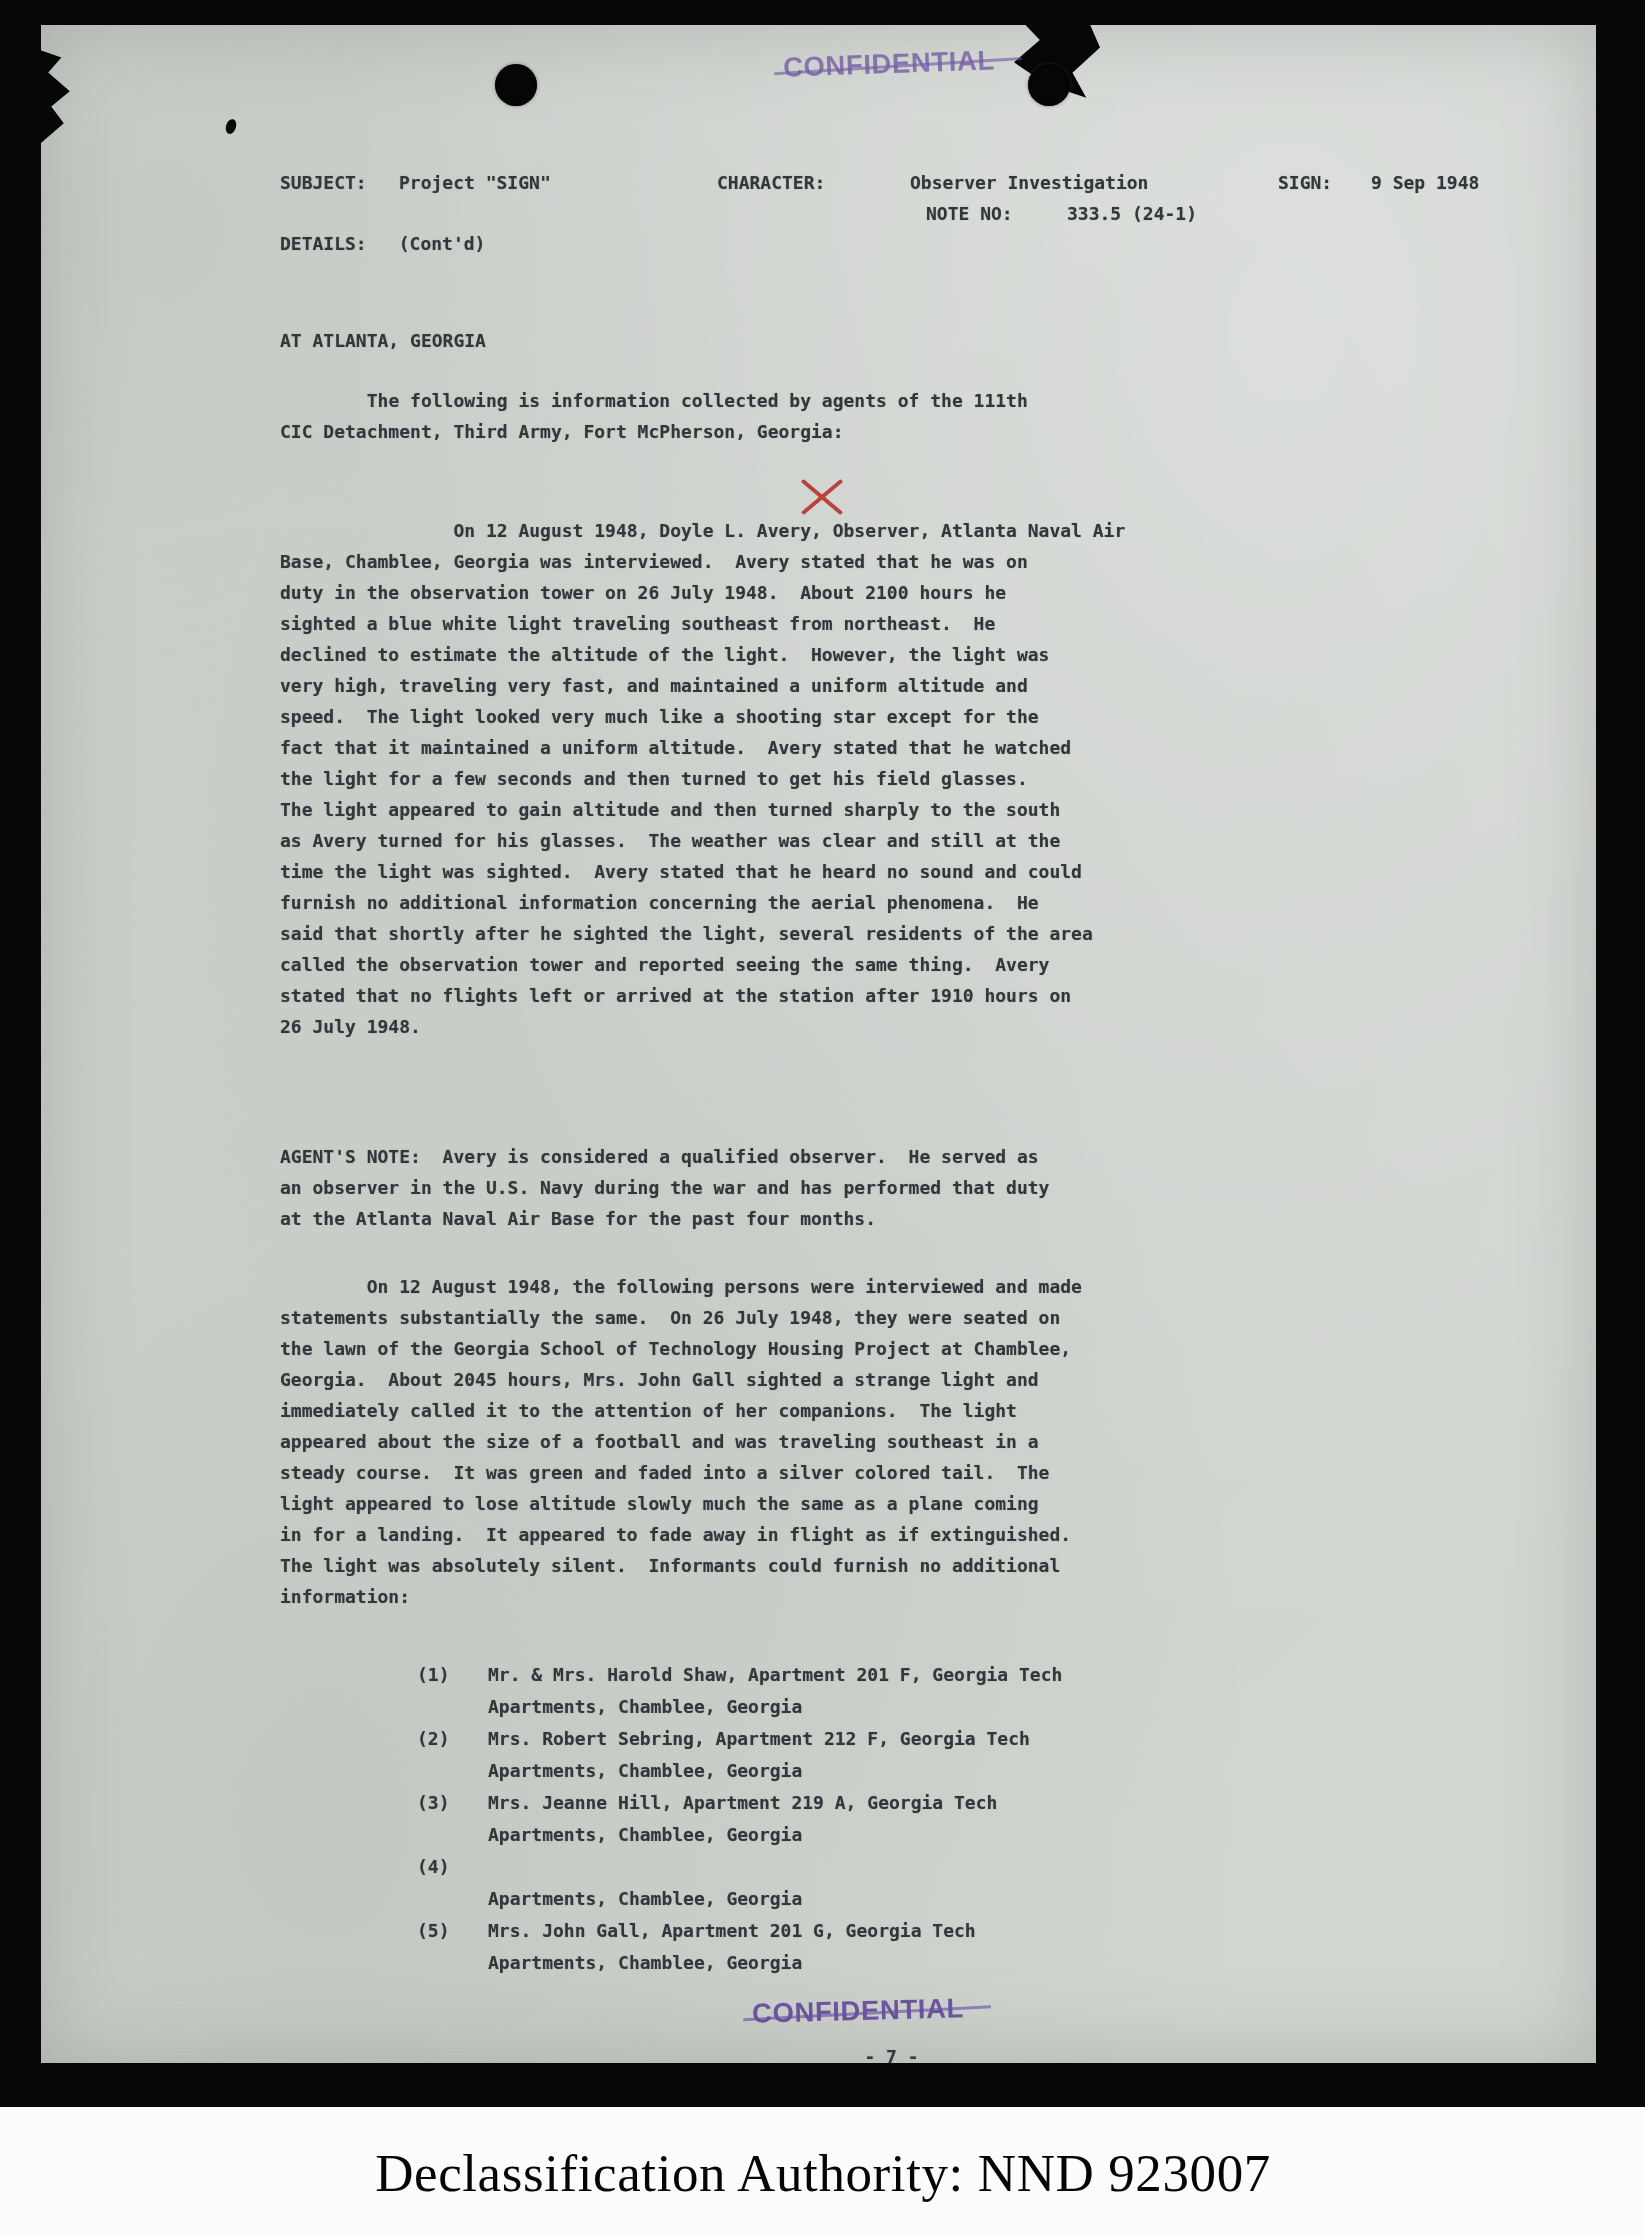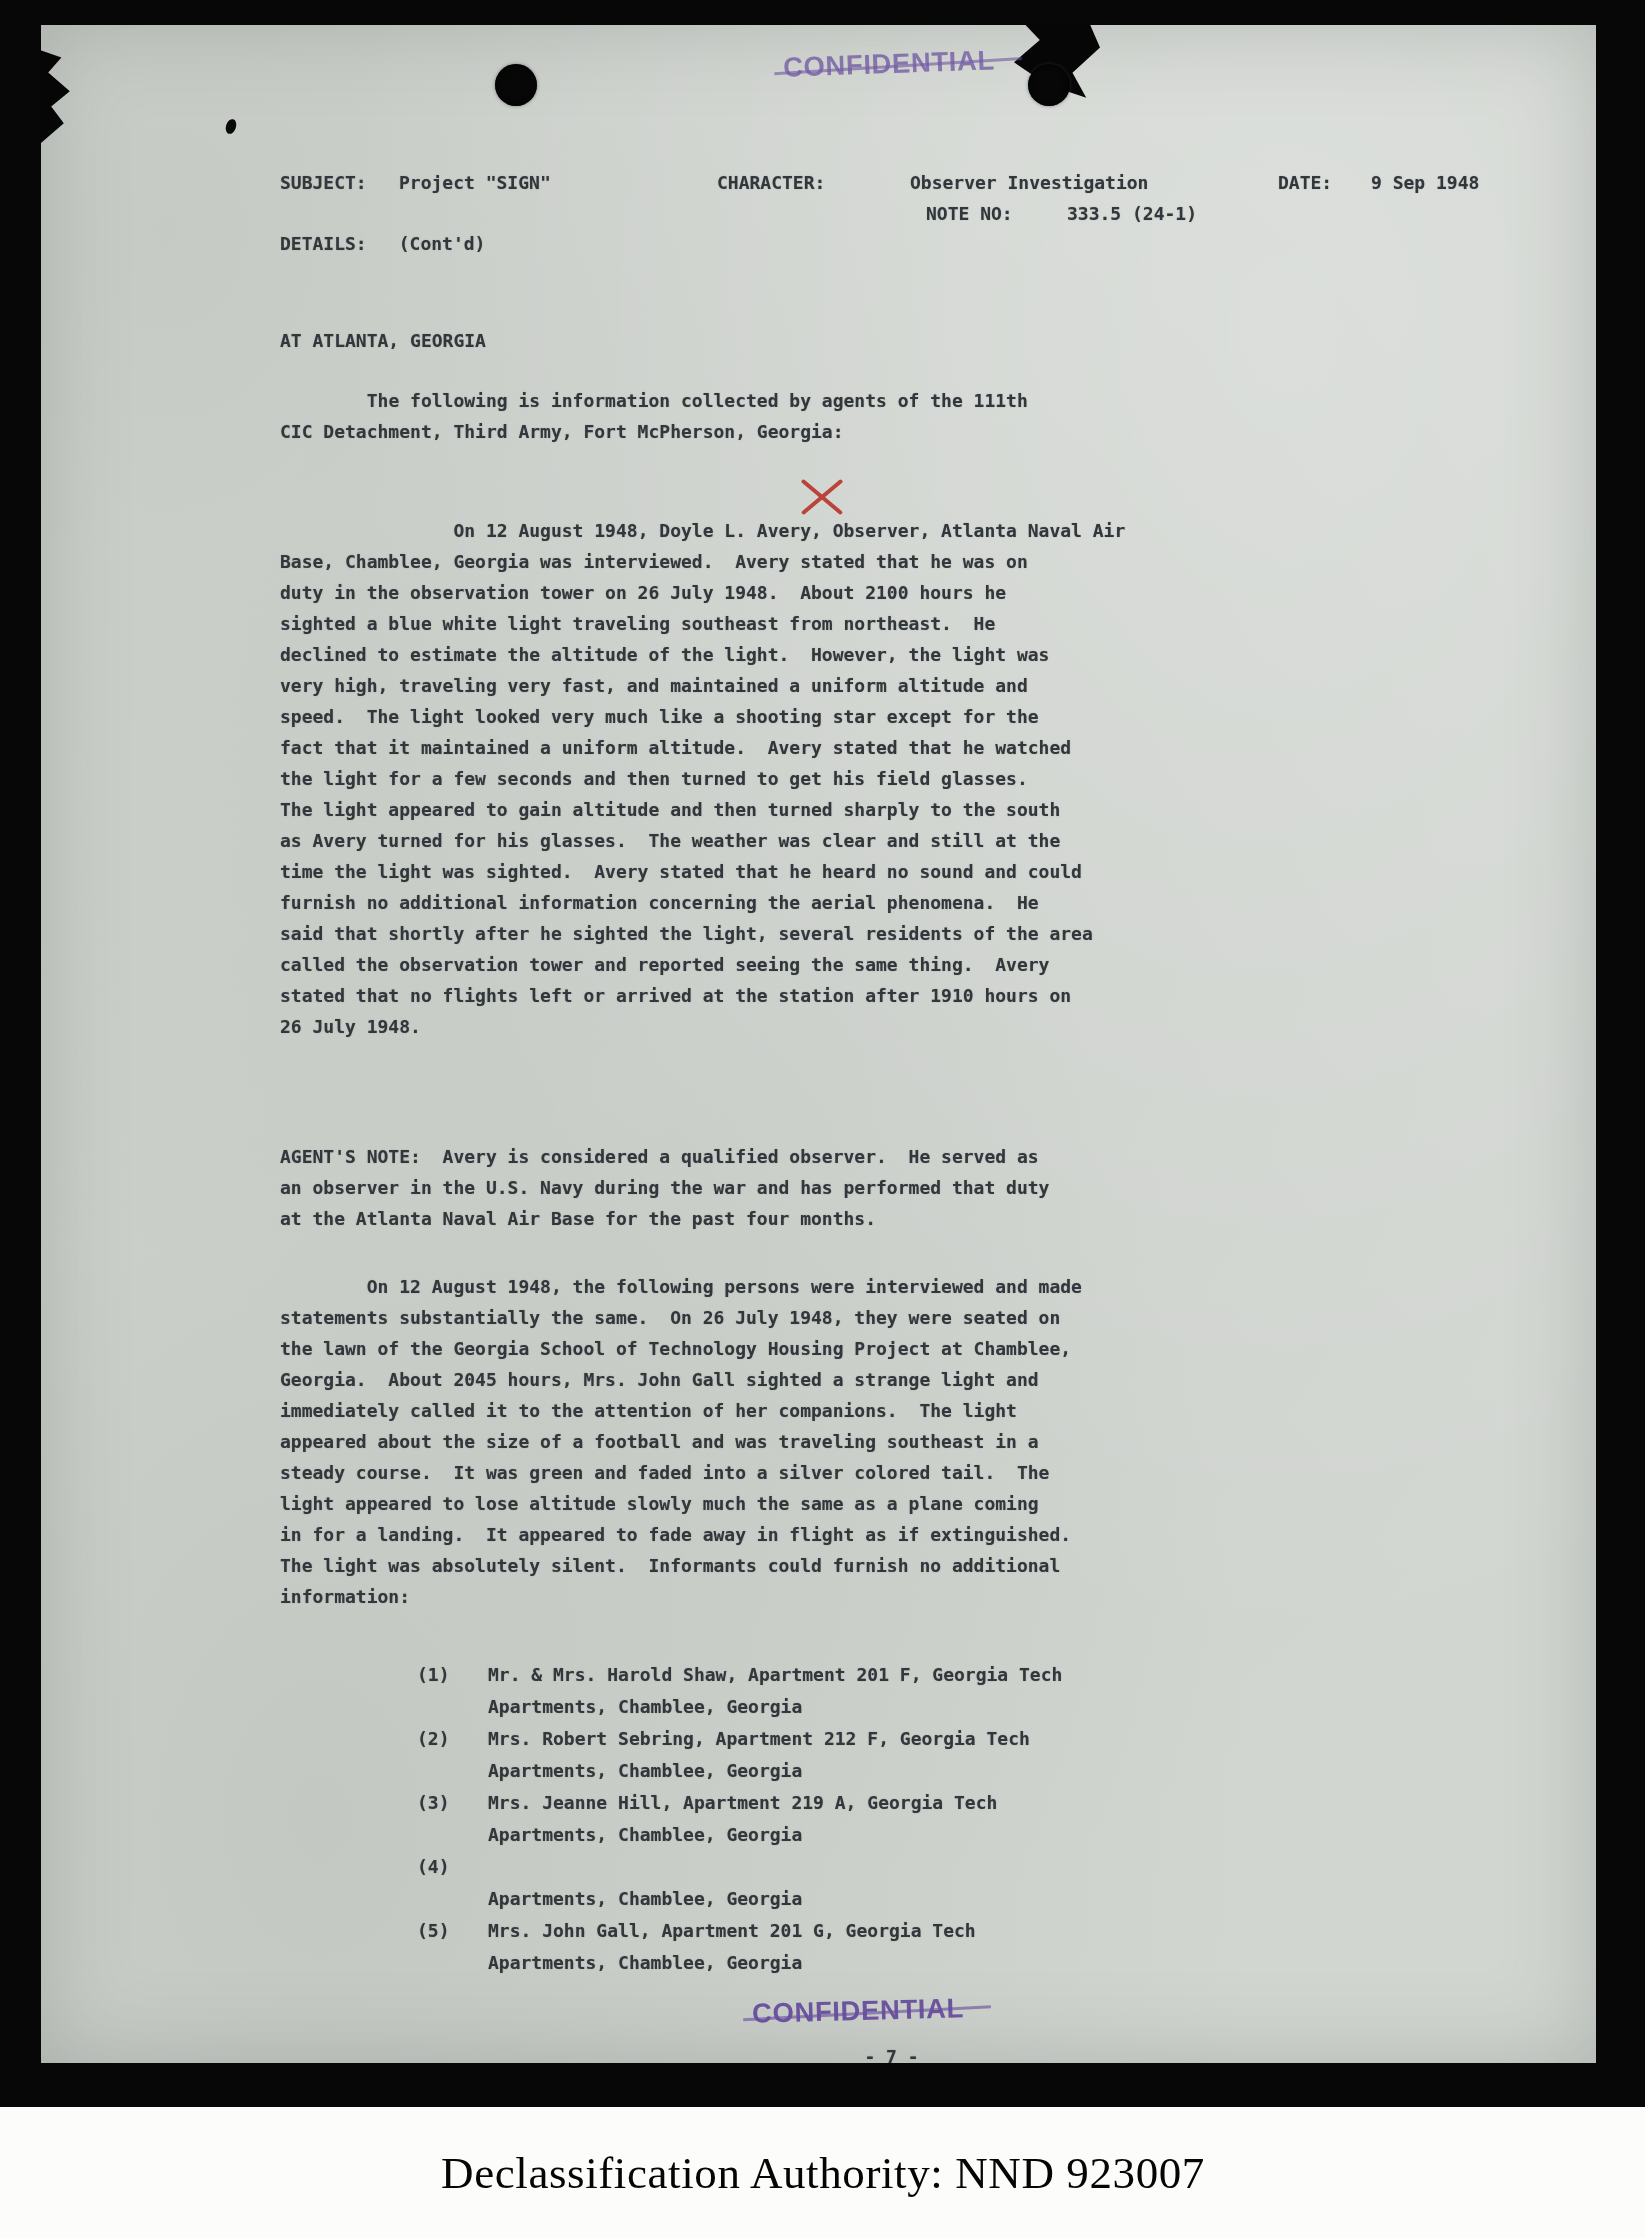--- a/index.html
+++ b/index.html
@@ -125,21 +125,21 @@
 
   
   .footer {
     position: absolute; left: 0; bottom: 0;
     width: 100%; height: 132px;
     background: #fcfcfa;
     display: flex; align-items: center; justify-content: center;
   }
   .footer span {
     font-family: "Liberation Serif", serif;
-    font-size: 45px;
+    font-size: 53px;
     color: #050505;
     letter-spacing: 0.6px;
   }
 </style>
 </head>
 <body>
 
 <div class="page">
 
   <div class="paper">
@@ -153,21 +153,21 @@
 
     <div class="stamp stamp-top">CONFIDENTIAL</div>
 
     <div class="content">
 
       <div class="hdr">
         <span class="h-subj-l">SUBJECT:</span>
         <span class="h-subj-v">Project "SIGN"</span>
         <span class="h-char-l">CHARACTER:</span>
         <span class="h-char-v">Observer Investigation</span>
-        <span class="h-date-l">DATE:</span>
+        <span class="h-date-l">SIGN:</span>
         <span class="h-date-v">9 Sep 1948</span>
         <span class="h-file-l">NOTE NO:</span>
         <span class="h-file-v">333.5 (24-1)</span>
       </div>
 
       <div class="details-row">
         <span>DETAILS:</span><span class="dv">(Cont'd)</span>
       </div>
 
       <div class="location pre">AT ATLANTA, GEORGIA</div>

